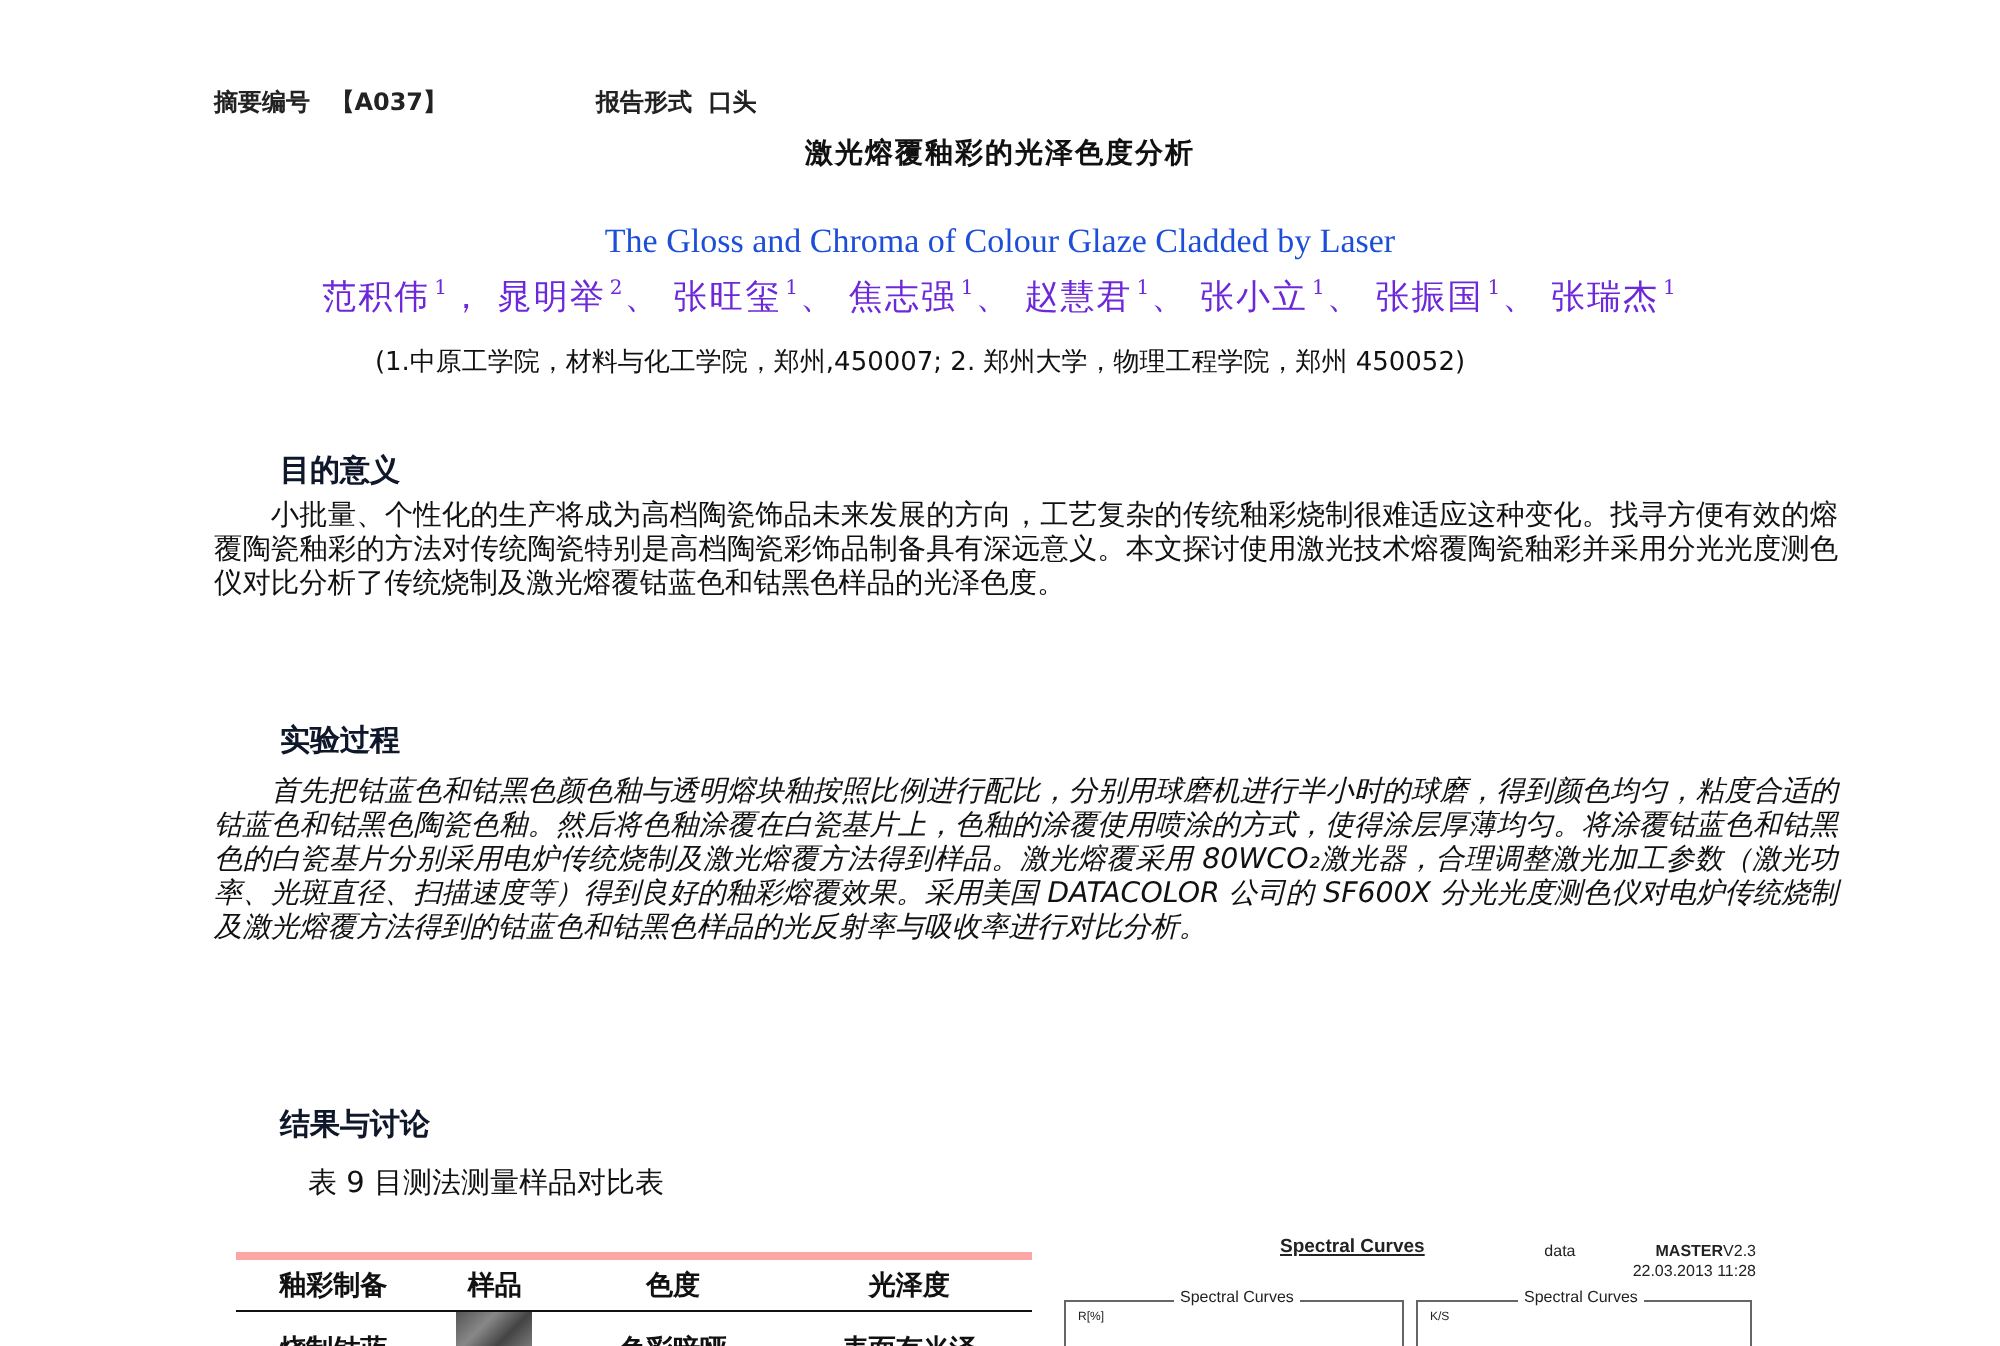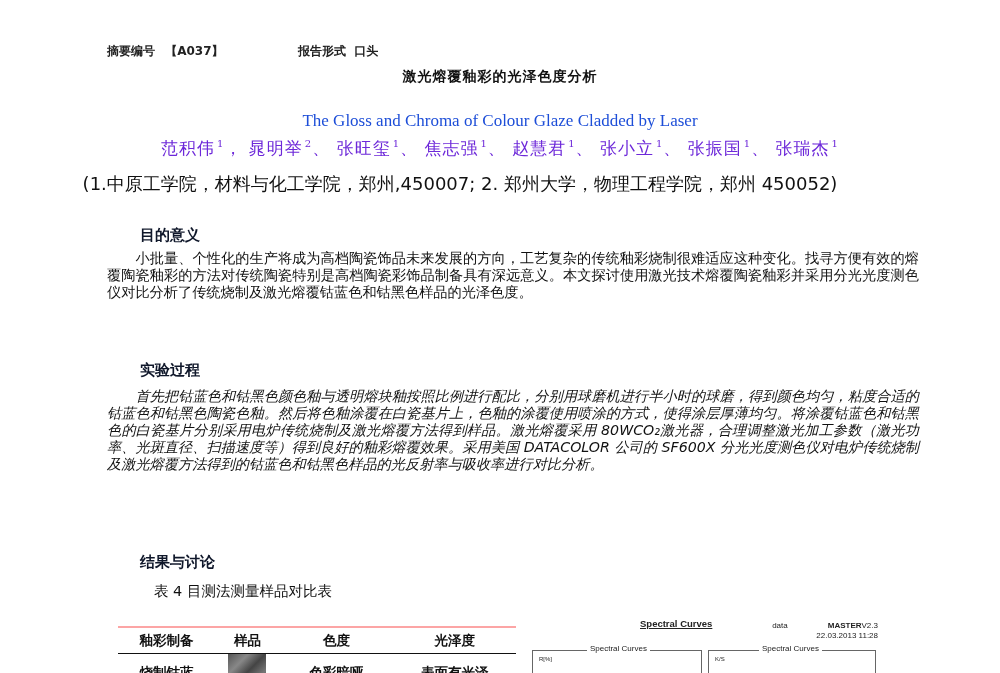--- a/index.html
+++ b/index.html
@@ -3,26 +3,26 @@
 <meta charset="utf-8">
 <style>
   html, body { margin: 0; padding: 0; background: #ffffff; }
   body { width: 1000px; height: 673px; overflow: hidden; position: relative; color: #111; font-family: "DejaVu Serif", "Liberation Serif", serif; }
   .abs { position: absolute; }
   .meta { font-family: "DejaVu Sans", sans-serif; font-size: 12px; font-weight: bold; color: #222; }
   .title { left: 0; width: 1000px; top: 68px; text-align: center; font-family: "DejaVu Sans", sans-serif; font-weight: bold; font-size: 14px; letter-spacing: 1px; color: #111; }
   .en-title { left: 0; width: 1000px; top: 111px; text-align: center; font-family: "Liberation Serif", serif; font-size: 17px; color: #1d4ed8; }
   .authors { left: 0; width: 1000px; top: 137px; text-align: center; font-family: "DejaVu Serif", serif; font-size: 17px; color: #6d28d9; letter-spacing: 1px; }
   .authors sup { font-size: 10px; vertical-align: 7px; margin-left: 2px; }
-  .affil { left: 0; width: 920px; top: 172px; text-align: center; font-family: "DejaVu Sans", sans-serif; font-size: 18px; color: #111; }
+  .affil { left: 0; width: 920px; top: 172px; text-align: center; font-family: "DejaVu Sans", sans-serif; font-size: 13px; color: #111; }
   .heading { font-family: "DejaVu Sans", sans-serif; font-size: 15px; font-weight: bold; color: #0f172a; }
   .para { left: 107px; width: 812px; font-family: "DejaVu Sans", sans-serif; font-size: 14.2px; line-height: 17px; color: #111; text-align: justify; text-indent: 2em; }
   .caption { font-family: "DejaVu Sans", sans-serif; font-size: 14.5px; color: #111; }
   table.t1 { position: absolute; left: 118px; top: 626px; width: 398px; border-collapse: collapse; font-family: "DejaVu Sans", sans-serif; font-size: 13.5px; }
-  table.t1 th { font-weight: bold; padding: 4px 6px 3px; border-top: 2px solid #fca5a5; border-bottom: 1.5px solid #111; text-align: center; }
+  table.t1 th { font-weight: bold; padding: 4px 6px 3px; border-top: 4px solid #fca5a5; border-bottom: 1.5px solid #111; text-align: center; }
   table.t1 td { padding: 10px 6px 0; text-align: center; vertical-align: top; font-weight: bold; }
   .swatch { display: inline-block; width: 38px; height: 30px; background: linear-gradient(135deg, #555 0%, #888 30%, #444 55%, #777 80%, #3c3c3c 100%); vertical-align: top; margin-top: -10px; }
   .spectral { left: 528px; top: 612px; width: 350px; height: 61px; font-family: "Liberation Sans", sans-serif; color: #222; }
   .spectral .sc-title { position: absolute; left: 112px; top: 6px; font-size: 9.5px; font-weight: bold; text-decoration: underline; }
   .spectral .sc-version { position: absolute; right: 0; top: 9px; font-size: 8px; text-align: right; line-height: 10px; }
   .spectral .sc-version b { font-weight: bold; padding-left: 40px; }
   .panel { position: absolute; top: 38px; height: 30px; border: 1px solid #666; border-bottom: none; }
   .panel .ptitle { position: absolute; top: -7px; background: #fff; padding: 0 3px; font-size: 8px; }
   .panel .paxis { position: absolute; left: 6px; top: 5px; font-size: 6px; }
 </style>
@@ -55,21 +55,21 @@
 <div class="abs affil">(1.中原工学院，材料与化工学院，郑州,450007; 2. 郑州大学，物理工程学院，郑州 450052)</div>
 
 <div class="abs heading" style="left:140px; top:226px;">目的意义</div>
 <div class="abs para" style="top:250px;">小批量、个性化的生产将成为高档陶瓷饰品未来发展的方向，工艺复杂的传统釉彩烧制很难适应这种变化。找寻方便有效的熔覆陶瓷釉彩的方法对传统陶瓷特别是高档陶瓷彩饰品制备具有深远意义。本文探讨使用激光技术熔覆陶瓷釉彩并采用分光光度测色仪对比分析了传统烧制及激光熔覆钴蓝色和钴黑色样品的光泽色度。</div>
 
 <div class="abs heading" style="left:140px; top:361px;">实验过程</div>
 <div class="abs para" style="top:388px;font-style:italic;">首先把钴蓝色和钴黑色颜色釉与透明熔块釉按照比例进行配比，分别用球磨机进行半小时的球磨，得到颜色均匀，粘度合适的钴蓝色和钴黑色陶瓷色釉。然后将色釉涂覆在白瓷基片上，色釉的涂覆使用喷涂的方式，使得涂层厚薄均匀。将涂覆钴蓝色和钴黑色的白瓷基片分别采用电炉传统烧制及激光熔覆方法得到样品。激光熔覆采用 80WCO₂激光器，合理调整激光加工参数（激光功率、光斑直径、扫描速度等）得到良好的釉彩熔覆效果。采用美国 DATACOLOR 公司的 SF600X 分光光度测色仪对电炉传统烧制及激光熔覆方法得到的钴蓝色和钴黑色样品的光反射率与吸收率进行对比分析。</div>
 
 <div class="abs heading" style="left:140px; top:553px;">结果与讨论</div>
 
-<div class="abs caption" style="left:154px; top:582px;">表 4  目测法测量样品对比表</div>
+<div class="abs caption" style="left:154px; top:582px;">表 9  目测法测量样品对比表</div>
 
 <table class="t1">
   <thead>
     <tr>
       <th style="width:92px;">釉彩制备</th>
       <th style="width:54px;">样品</th>
       <th style="width:110px;">色度</th>
       <th style="width:120px;">光泽度</th>
     </tr>
   </thead>

